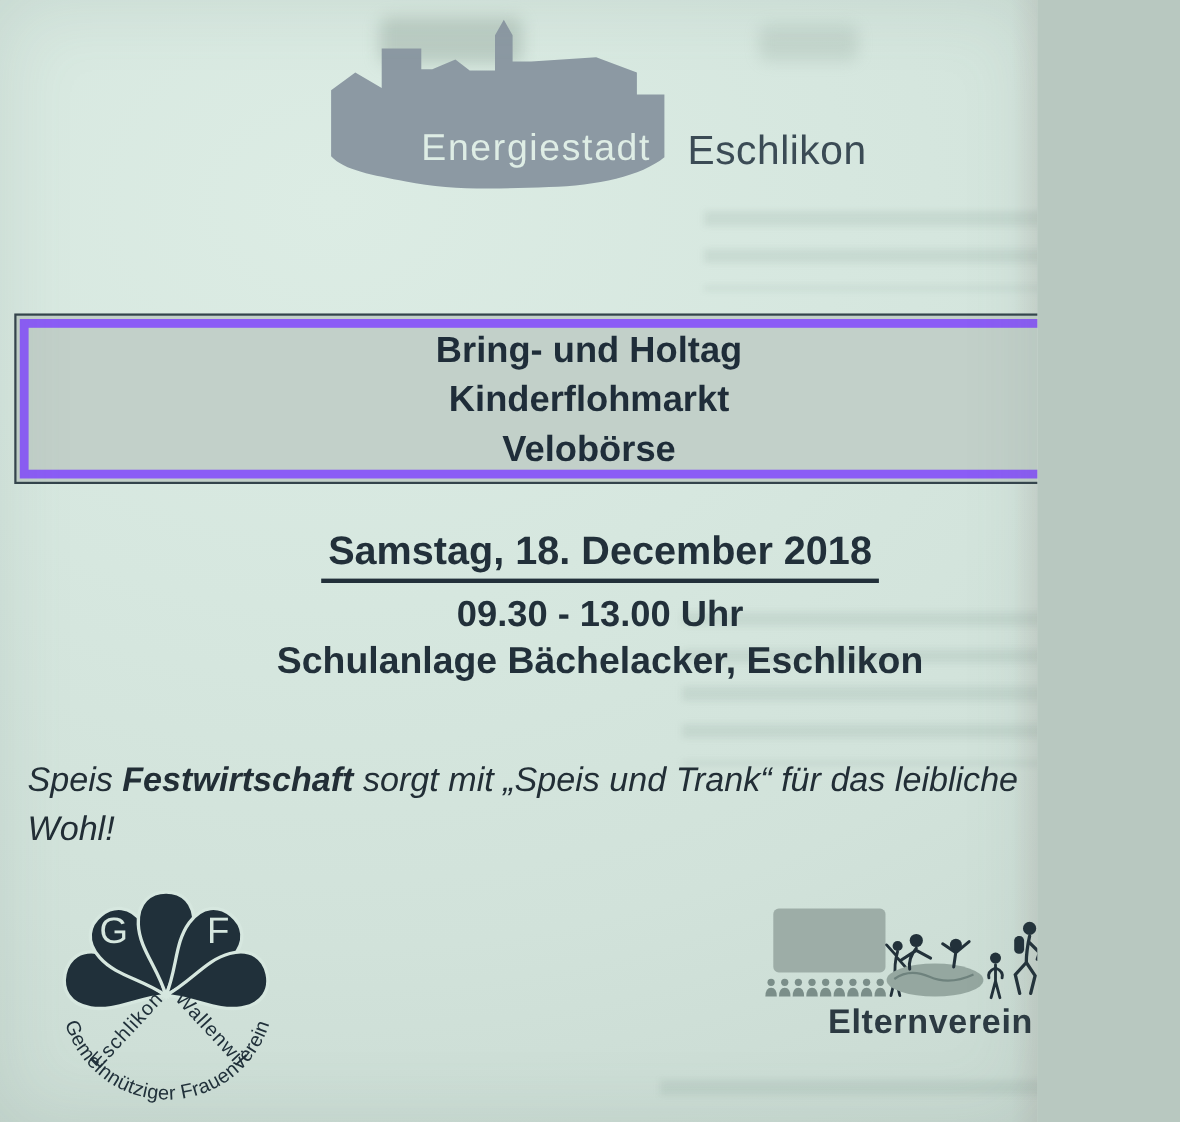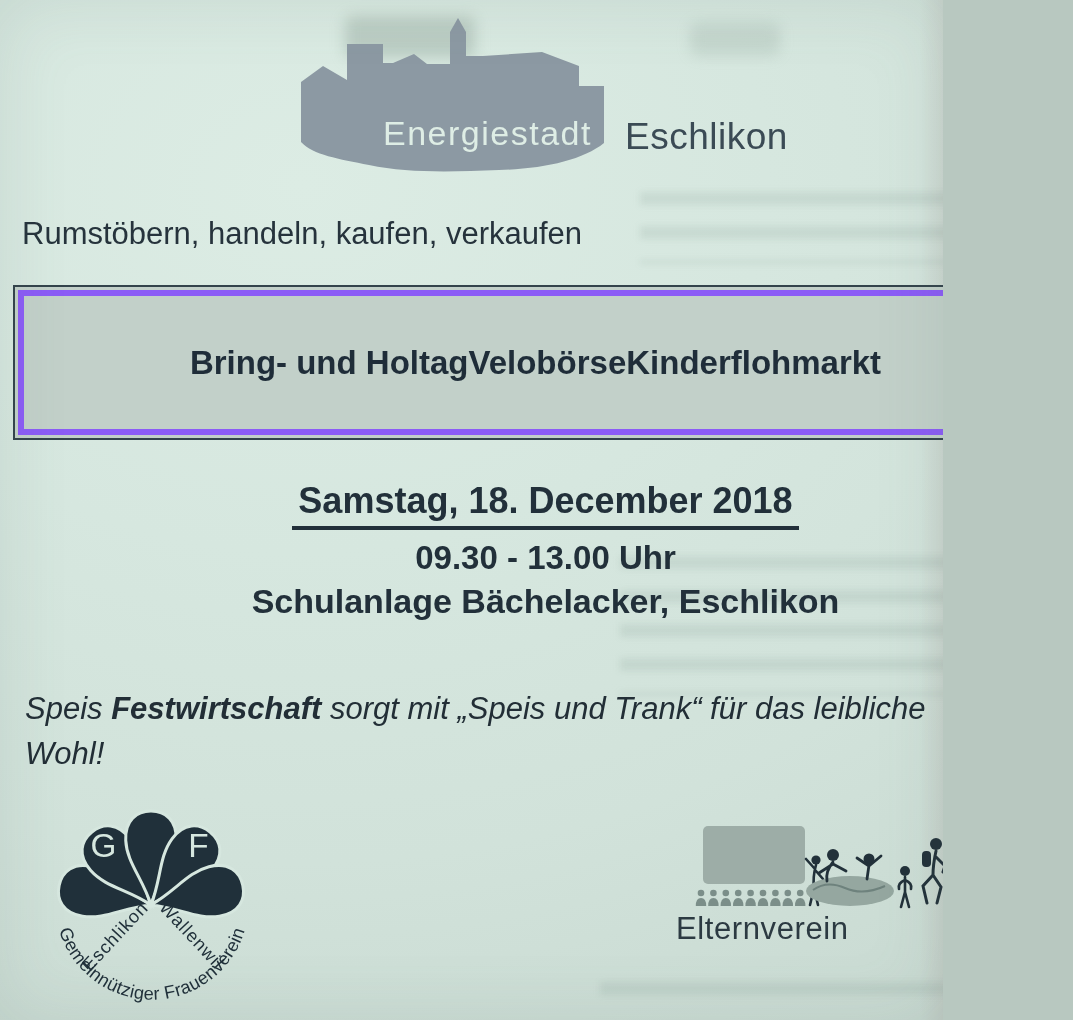--- a/index.html
+++ b/index.html
@@ -32,22 +32,22 @@
 
   
   .tagline{position:absolute;left:22px;top:214px;font-size:31px;line-height:40px;color:#26333c;}
 
   
   .event-box{
     position:absolute;left:13px;top:285px;width:1045px;height:155px;
     box-sizing:border-box;background:#c2d0c9;border:2px solid #33434b;padding:3px;
   }
   .event-box-inner{
-    box-sizing:border-box;height:100%;border:6px solid #8b5cf6;
-    display:flex;flex-direction:row;justify-content:center;align-items:center;
+    box-sizing:border-box;height:100%;border:8px solid #8b5cf6;
+    display:flex;flex-direction:column;justify-content:center;align-items:center;
   }
   .event-line{font-size:33px;font-weight:bold;line-height:45px;color:#1f2d39;}
 
   
   .details{position:absolute;left:9px;top:480px;width:1073px;text-align:center;color:#22303a;}
   .details .date span{
     display:inline-block;font-size:36px;font-weight:bold;
     border-bottom:4px solid #22303a;padding:0 6px 4px 6px;
   }
   .details .time{margin-top:9px;font-size:33px;font-weight:bold;}
@@ -60,21 +60,21 @@
   }
   .catering b{font-style:italic;}
 
   
   .gf-logo{position:absolute;left:48px;top:806px;width:212px;height:212px;}
   .gf-logo svg{display:block;width:100%;height:100%;}
 
   
   .ev-pictos{position:absolute;left:686px;top:818px;width:322px;height:95px;}
   .ev-pictos svg{display:block;width:100%;height:100%;}
-  .ev-text{position:absolute;left:676px;top:908px;width:340px;color:#2c3a42;}
+  .ev-text{position:absolute;left:676px;top:908px;width:340px;text-align:center;color:#2c3a42;font-weight:bold;}
   .ev-line1{font-size:31px;letter-spacing:0.6px;line-height:42px;}
   .ev-line2{font-size:31px;letter-spacing:0.6px;line-height:42px;}
 </style>
 </head>
 <body>
 
 <div class="page">
 
   <div class="ghost ghost-blob" style="left:345px;top:16px;width:130px;height:42px;"></div>
   <div class="ghost ghost-blob" style="left:690px;top:22px;width:90px;height:34px;opacity:.6;"></div>
@@ -86,27 +86,26 @@
     <svg viewBox="0 0 500 172" xmlns="http://www.w3.org/2000/svg">
       <path fill="#8c99a3" d="M8,136 L8,76 L30,60 L54,74 L54,38 L90,38 L90,57 L100,57 L121,48 L134,58
            L157,58 L157,26 L165,12 L173,26 L173,50 L190,50 L249,46 L286,60 L286,80
            L311,80 L311,137
            C290,154 250,163 206,164 C156,166 114,167 76,159 C46,153 20,149 8,136 Z"></path>
       <text class="es-label" x="90" y="139" fill="#deede5">Energiestadt</text>
       <text class="es-city" x="332" y="143" fill="#3b4b55">Eschlikon</text>
     </svg>
   </div>
 
-  <div class="tagline">Rumstöbern, handeln, kaufen, verkaufen</div>
 
   <div class="event-box">
     <div class="event-box-inner">
       <div class="event-line">Bring- und Holtag</div>
+      <div class="event-line">Kinderflohmarkt</div>
       <div class="event-line">Velobörse</div>
-      <div class="event-line">Kinderflohmarkt</div>
     </div>
   </div>
 
   <div class="details">
     <div class="date">
       <span>Samstag, 18. December 2018</span>
     </div>
     <div class="time">09.30 - 13.00 Uhr</div>
     <div class="location">Schulanlage Bächelacker, Eschlikon</div>
   </div>

